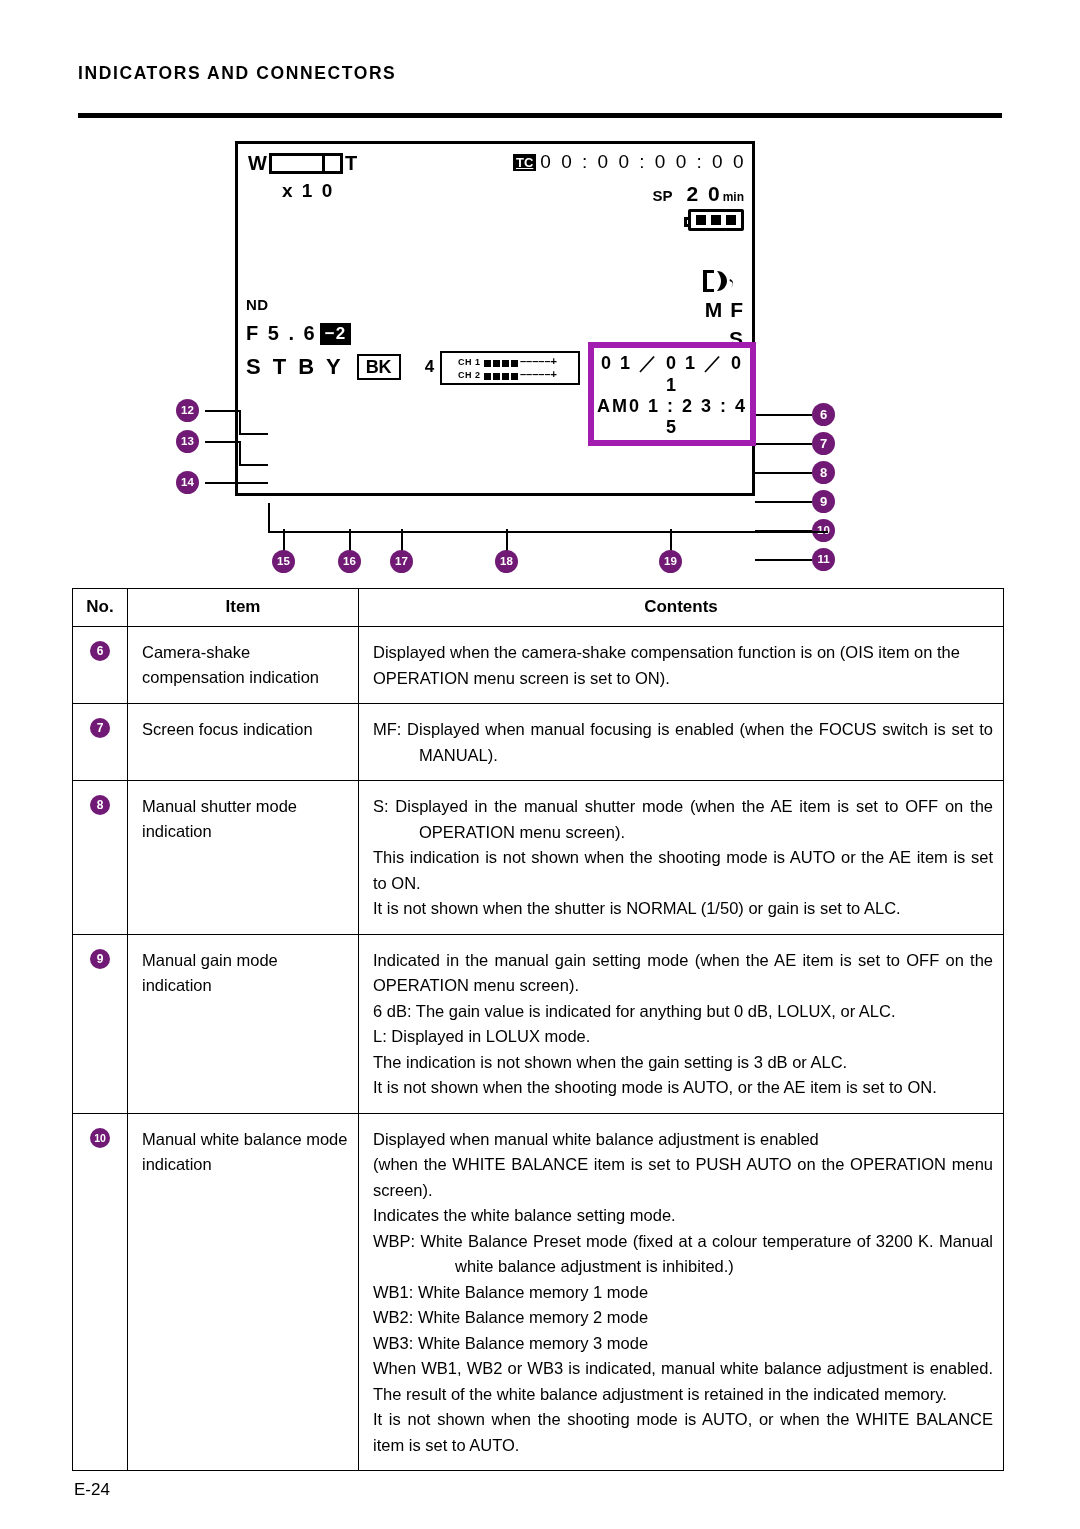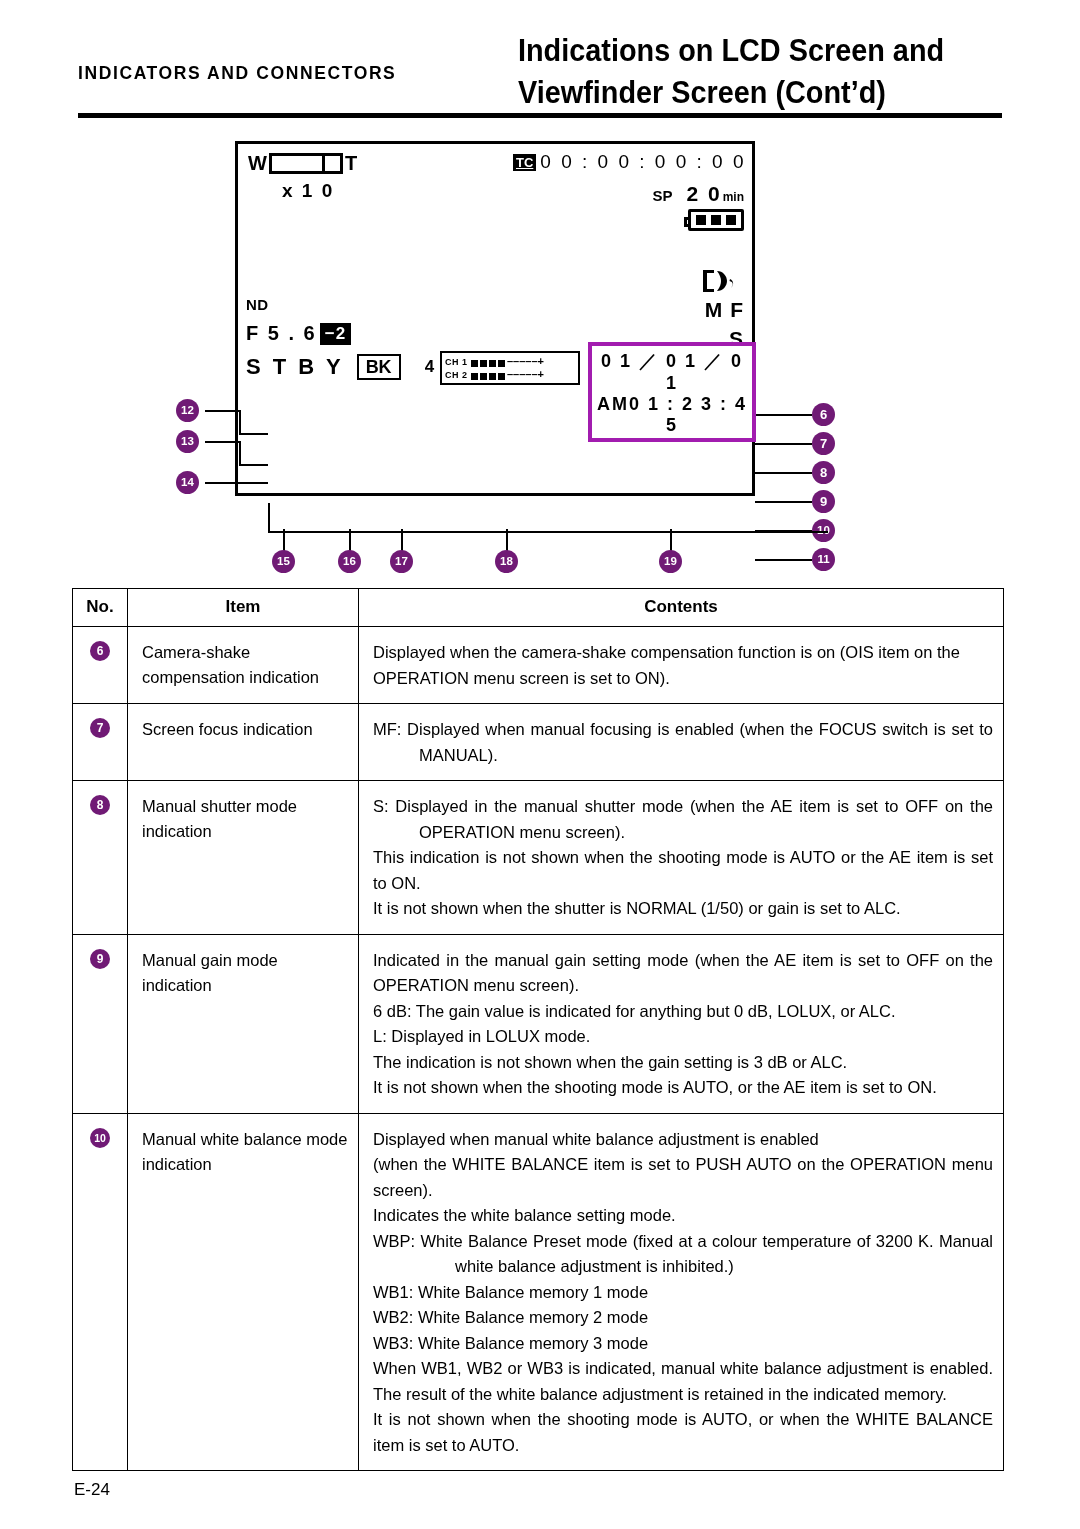--- a/index.html
+++ b/index.html
@@ -73,29 +73,29 @@
   .frow .inv{background:#000;color:#fff;font-size:17px;font-weight:bold;
              padding:2px 5px;line-height:18px;margin-left:3px;letter-spacing:1px;}
   .brow{position:absolute;left:8px;top:210px;display:flex;align-items:center;}
   .stby{font-size:22px;font-weight:bold;letter-spacing:3px;}
   .bk{border:2px solid #000;font-size:18px;font-weight:bold;padding:1px 7px;
       margin-left:13px;line-height:20px;}
   .k48{font-size:17px;font-weight:bold;margin-left:24px;letter-spacing:1px;}
 
   
   .audio{position:absolute;left:202px;top:207px;width:140px;
-         border:2px solid #000;padding:2px 3px;box-sizing:border-box;background:#fff;}
+         border:2px solid #000;padding:2px 16px;box-sizing:border-box;background:#fff;}
   .arow{display:flex;align-items:center;height:13px;}
   .arow .ch{font-size:9px;font-weight:bold;width:26px;letter-spacing:.5px;}
   .arow .blk{display:inline-block;width:7px;height:7px;background:#000;margin-right:2px;}
   .arow .dsh{font-size:11px;font-weight:bold;letter-spacing:0px;line-height:11px;}
 
   
   .dtbox{position:absolute;left:350px;top:198px;width:168px;
-         border:4px solid #a21caf;box-sizing:border-box;padding:3px 0 2px 0;background:#fff;}
+         border:6px solid #a21caf;box-sizing:border-box;padding:3px 0 2px 0;background:#fff;}
   .dtbox .d{font-size:18px;font-weight:bold;letter-spacing:2px;text-align:center;}
   .dtbox .t{font-size:18px;font-weight:bold;letter-spacing:2px;text-align:center;}
 
   
   .cnum{
     position:absolute;width:23px;height:23px;border-radius:50%;background:#701a75;color:#fff;
     font-size:13px;font-weight:bold;display:flex;align-items:center;justify-content:center;
     line-height:1;
   }
   .cnum.wide{font-size:11.5px;}
@@ -120,24 +120,20 @@
 </style>
 </head>
 <body>
 
 <div class="page">
 
   <div class="header">
     <div class="hdr-left">
       <div class="l2">INDICATORS AND CONNECTORS</div>
     </div>
-    <div class="hdr-right">
-      <div class="t1">Indications on LCD Screen and</div>
-      <div class="t2">Viewfinder Screen (Cont’d)</div>
-    </div>
   </div>
   <div class="hdr-rule"></div>
 
   <div class="diagram">
 
     <div class="lead" style="left:605px;top:284px;width:57px;height:2px;"></div>
     <div class="lead" style="left:605px;top:313px;width:57px;height:2px;"></div>
     <div class="lead" style="left:605px;top:342px;width:57px;height:2px;"></div>
     <div class="lead" style="left:605px;top:371px;width:57px;height:2px;"></div>
     <div class="lead" style="left:605px;top:400px;width:57px;height:2px;"></div>

